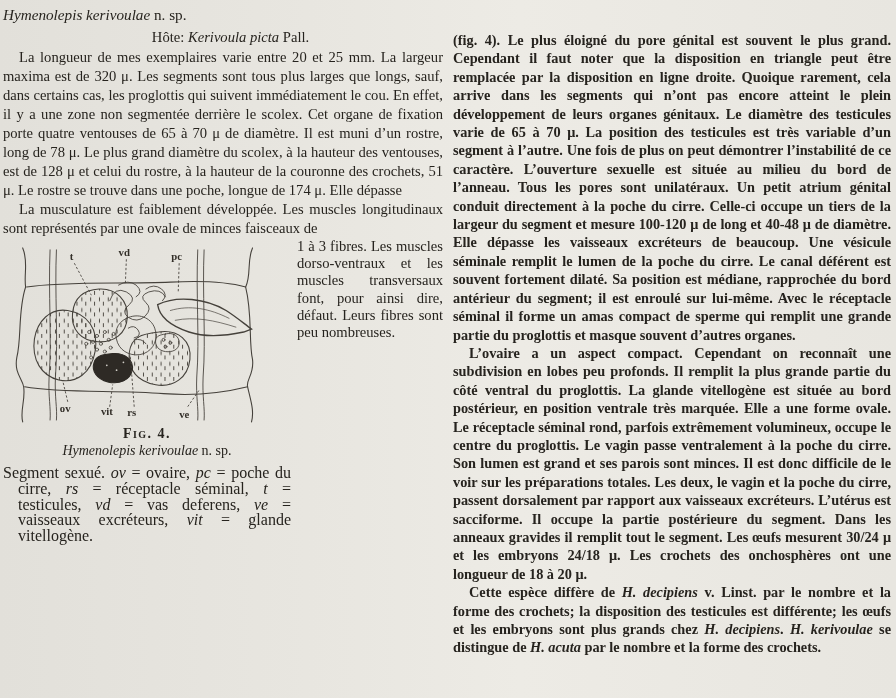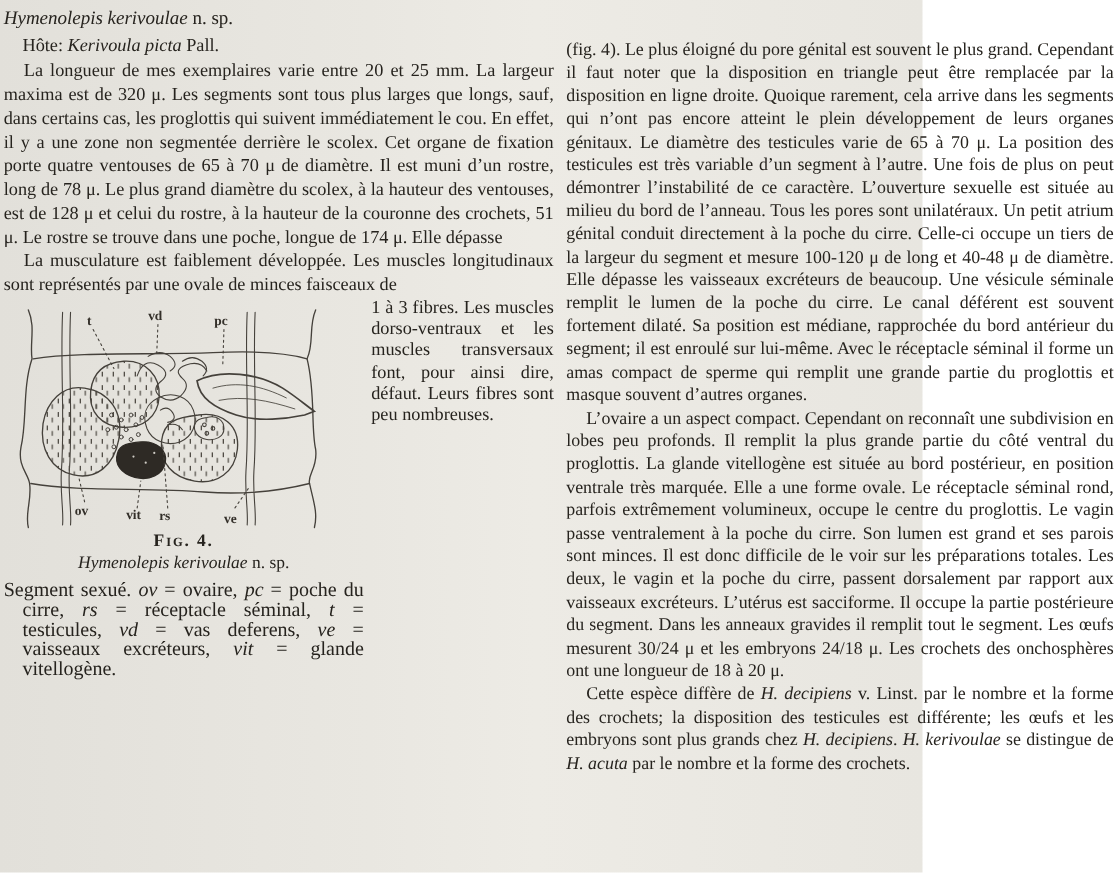--- a/index.html
+++ b/index.html
@@ -1,31 +1,30 @@
 <!DOCTYPE html>
 <html><head>
 <meta charset="utf-8">
 <style>
   html,body{margin:0;padding:0;}
   body{width:896px;height:698px;overflow:hidden;}
   .page{
-    position:relative;width:728px;height:698px;
+    position:relative;width:896px;height:698px;
     background:linear-gradient(90deg,#e2e0da 0%,#e9e7e1 40%,#edebe5 58%,#e8e6e0 100%);
     color:#26231e;
     font-family:"Liberation Serif","DejaVu Serif",serif;
-    padding-left:10px;
   }
   .col{position:absolute;text-align:justify;}
   .col-left{left:3px;top:5px;width:440px;font-size:14.6px;line-height:19px;}
-  .col-right{left:453px;top:31px;width:438px;font-size:14.3px;line-height:18.4px;}
+  .col-right{left:453px;top:31px;width:438px;font-size:14.3px;line-height:18.4px;font-weight:bold;}
   p{margin:0;}
   .ind{text-indent:16px;}
   .gap{margin-top:7px;}
   .title-line{font-size:15.2px;margin-bottom:3px;text-align:left;}
-  .meta-line{padding-left:15px;text-align:left;line-height:21px;}
+  .meta-line{padding-left:15px;text-align:center;line-height:21px;}
   i{font-style:italic;}
   .figblock{float:left;width:288px;margin:4px 6px 2px 0;}
   .fig-svg{display:block;margin:0 0 1px 6px;}
   .fig-cap1{text-align:center;font-variant:small-caps;letter-spacing:1.5px;font-size:14px;line-height:17px;font-weight:bold;}
   .fig-cap2{text-align:center;font-size:14px;line-height:17px;}
   .fig-legend{margin-top:6px;font-size:16px;line-height:15.8px;padding-left:15px;text-indent:-15px;text-align:justify;}
   .wrap-p{line-height:17.2px;}
   .clear-p{clear:left;padding-top:2px;}
 </style>
 </head>

